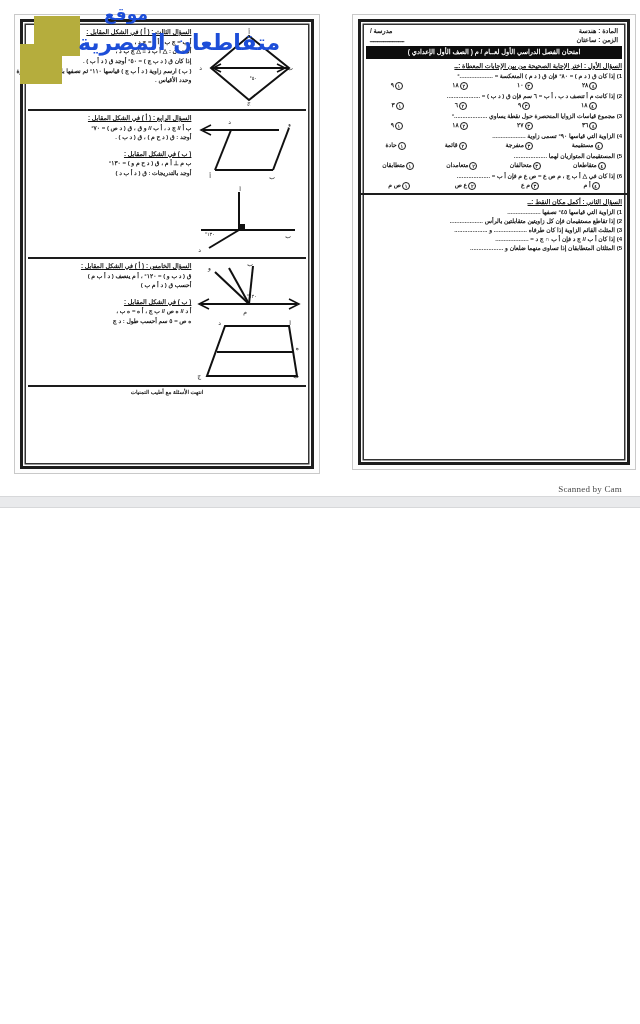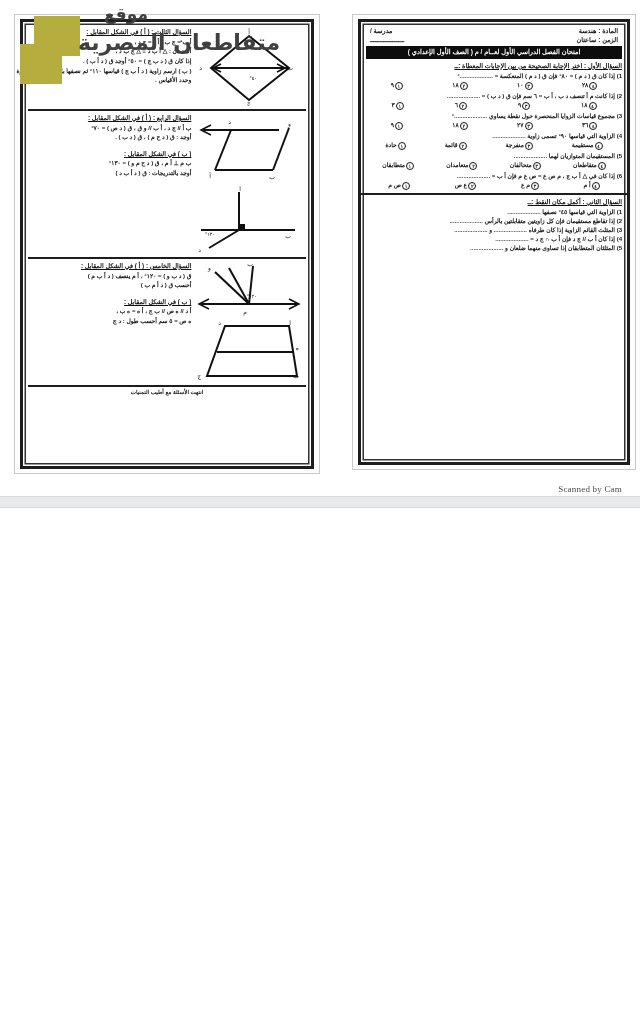--- a/index.html
+++ b/index.html
@@ -150,21 +150,21 @@
     pointer-events: none;
   }
   .wm-logo {
     position: absolute;
     background: #b5ad3d;
   }
   .wm-logo.b1 { left: 34px; top: 16px; width: 46px; height: 40px; }
   .wm-logo.b2 { left: 20px; top: 44px; width: 42px; height: 40px; }
   .wm-word {
     position: absolute;
-    color: #404040;
+    color: #1d4ed8;
     font-family: "DejaVu Sans", sans-serif;
     font-weight: bold;
     direction: rtl;
     white-space: nowrap;
   }
   .wm-word.w1 { left: 104px; top: 4px;  font-size: 17px; }
   .wm-word.w2 { left: 78px;  top: 30px; font-size: 22px; }
   .wm-url {
     position: absolute; left: 4px; top: 78px;
     font-family: "Liberation Serif", serif;

